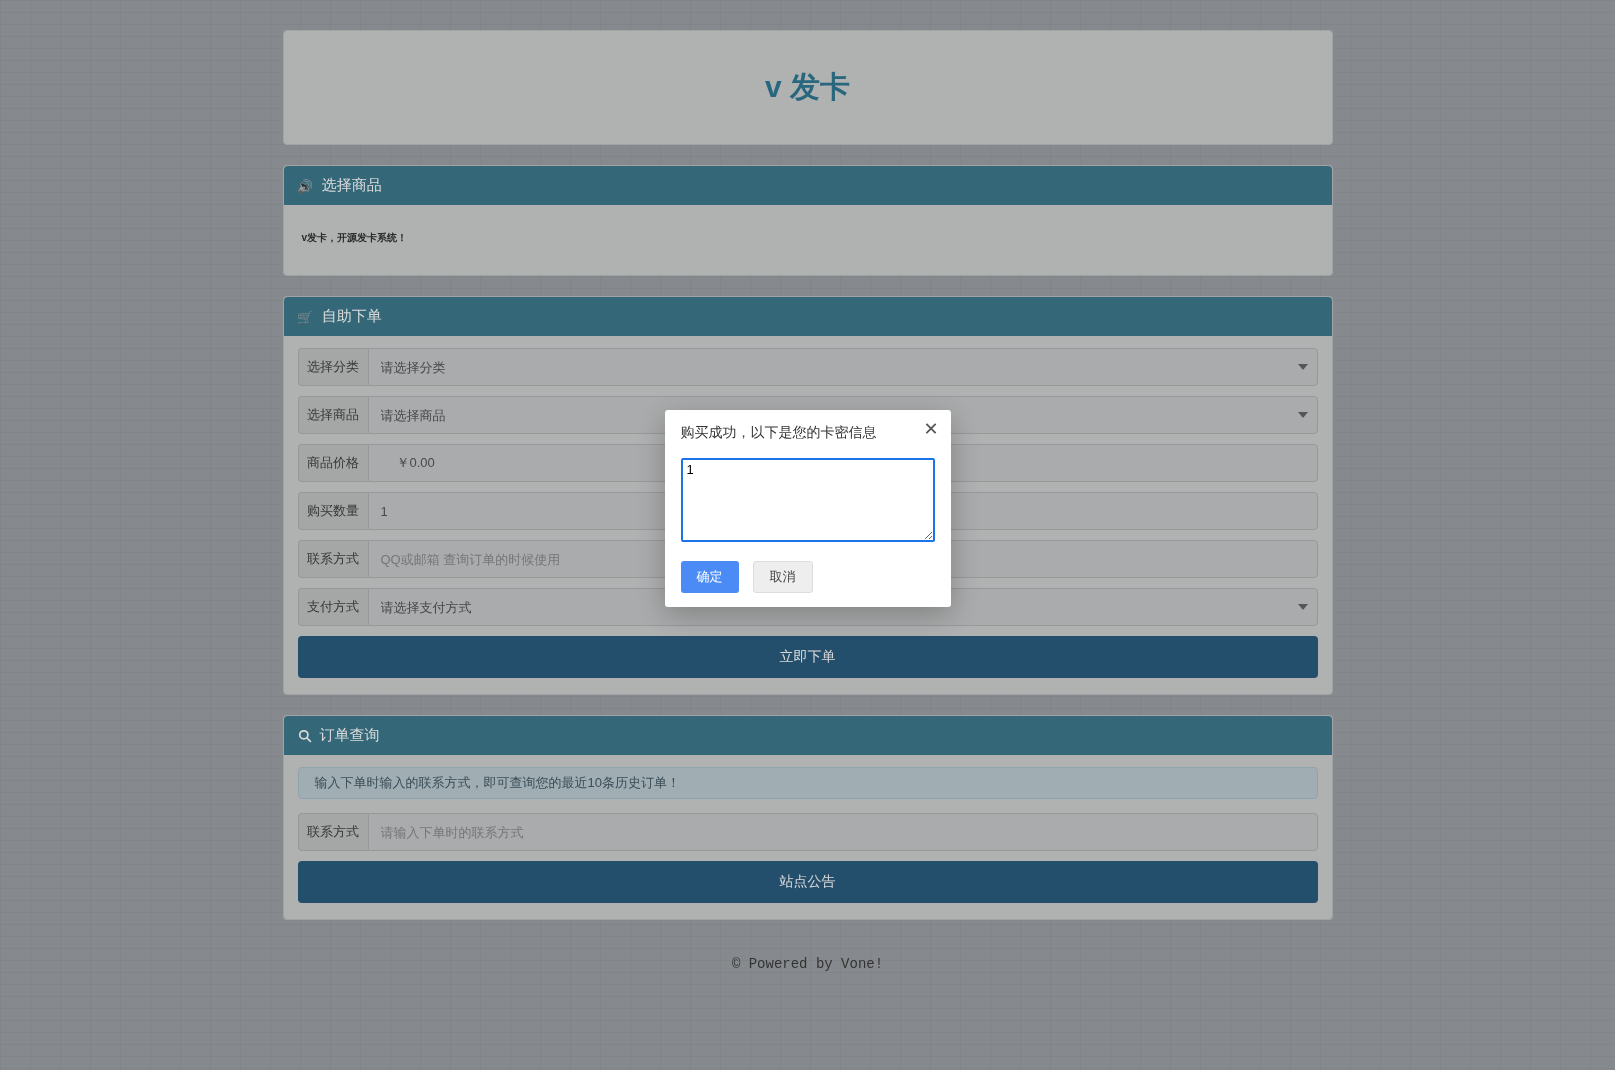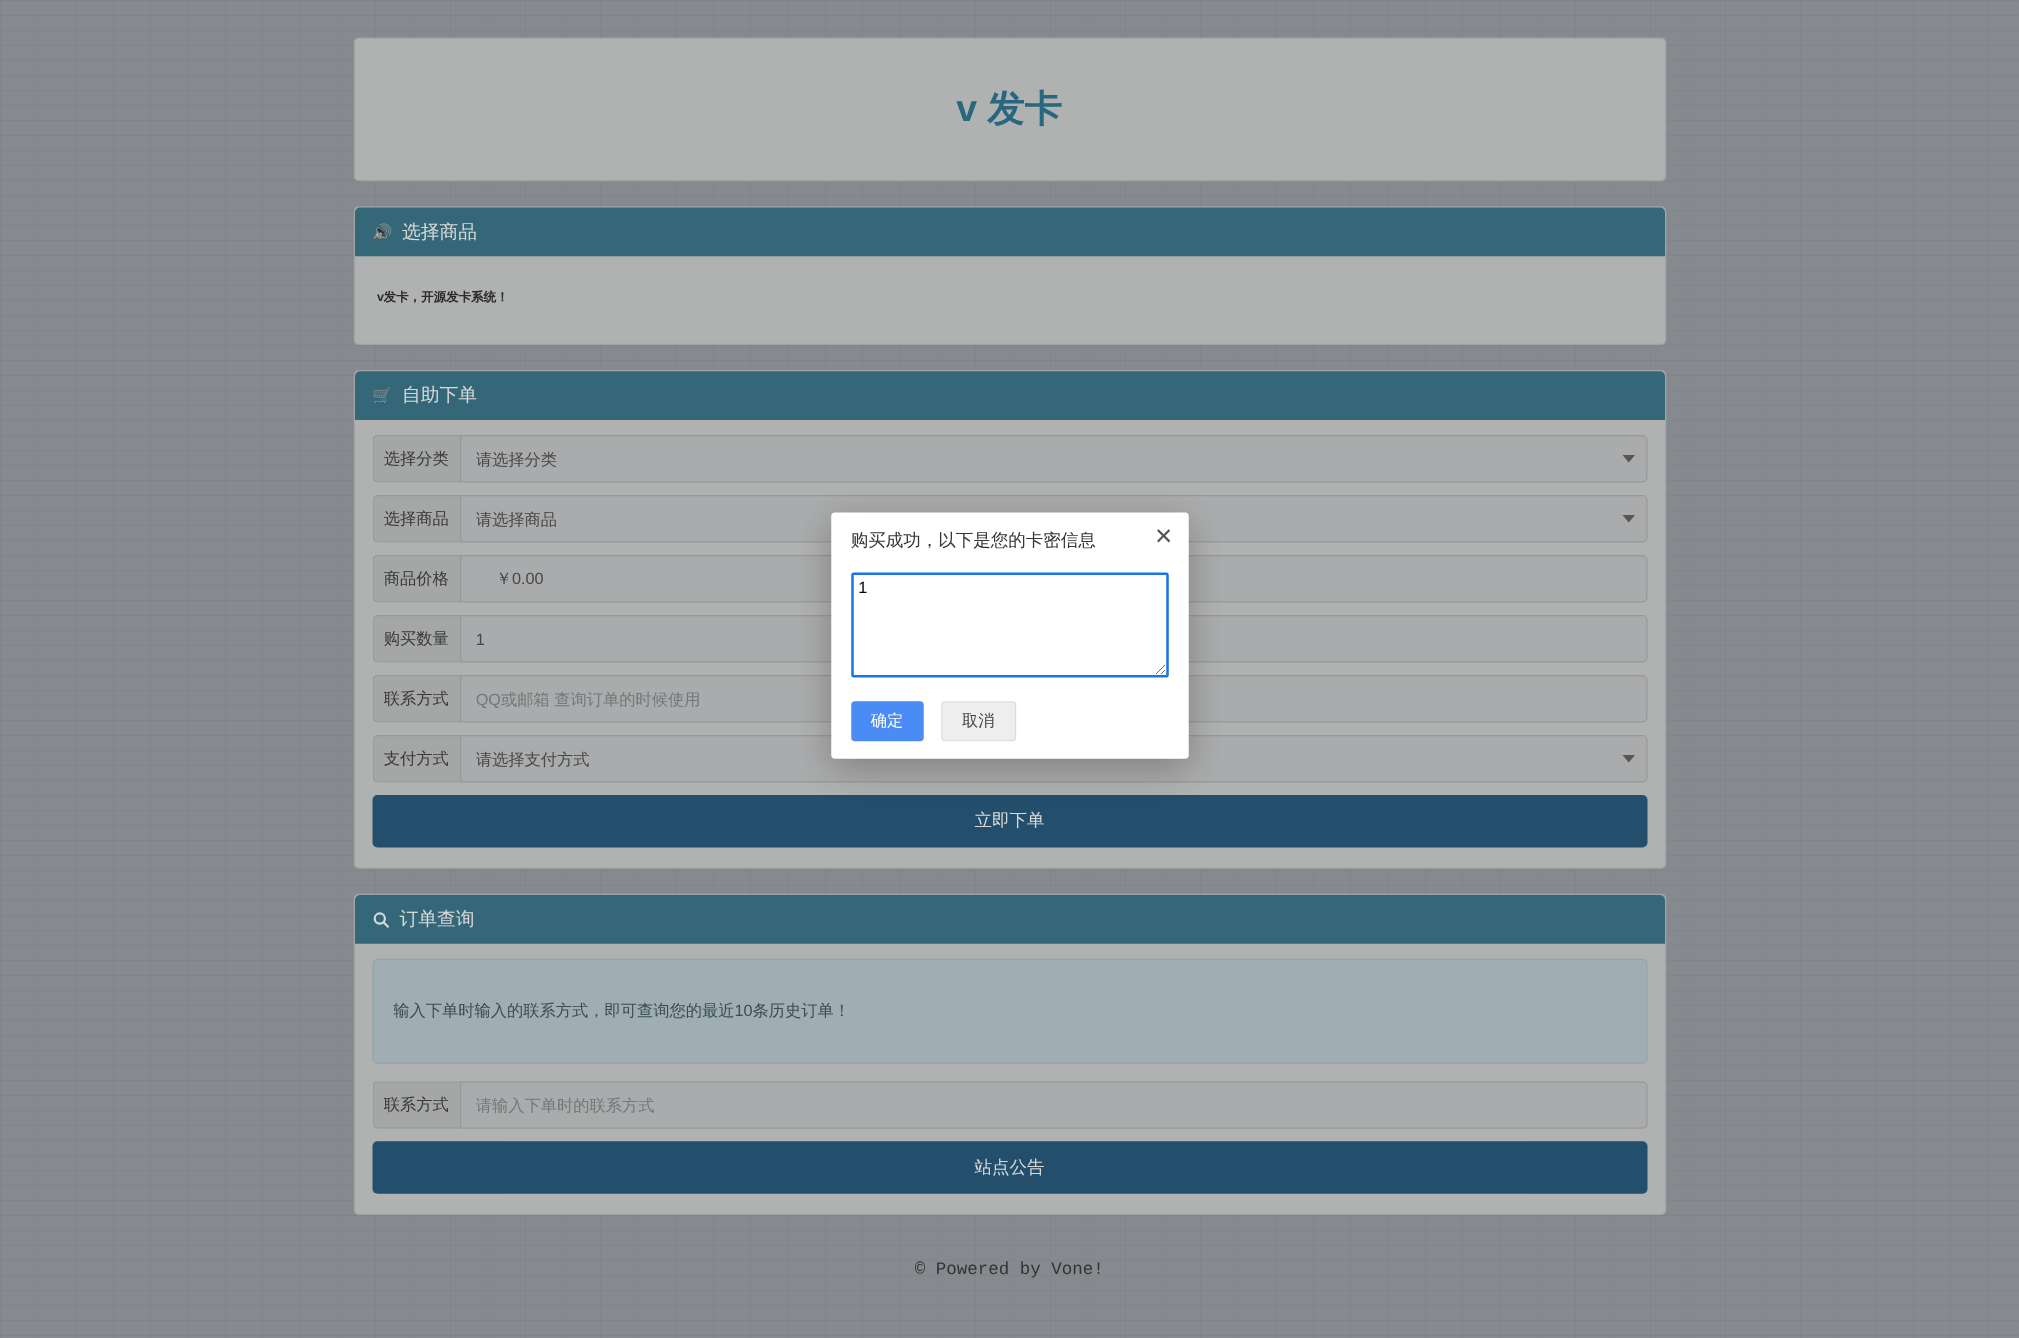--- a/index.html
+++ b/index.html
@@ -96,21 +96,21 @@
   padding:12px 0;
   font-size:14px;
   cursor:pointer;
   margin-top:4px;
 }
 
 .info-alert {
   background:#bccdd4;
   border:1px solid #a9c1ca;
   border-radius:4px;
-  padding:32px 16px;
+  padding:6px 16px;
   color:#455a66;
   font-size:13px;
   margin-bottom:14px;
 }
 
 .footer {
   text-align:center;
   color:#3c3c3c;
   font-size:14px;
   padding: 16px 0 40px;

